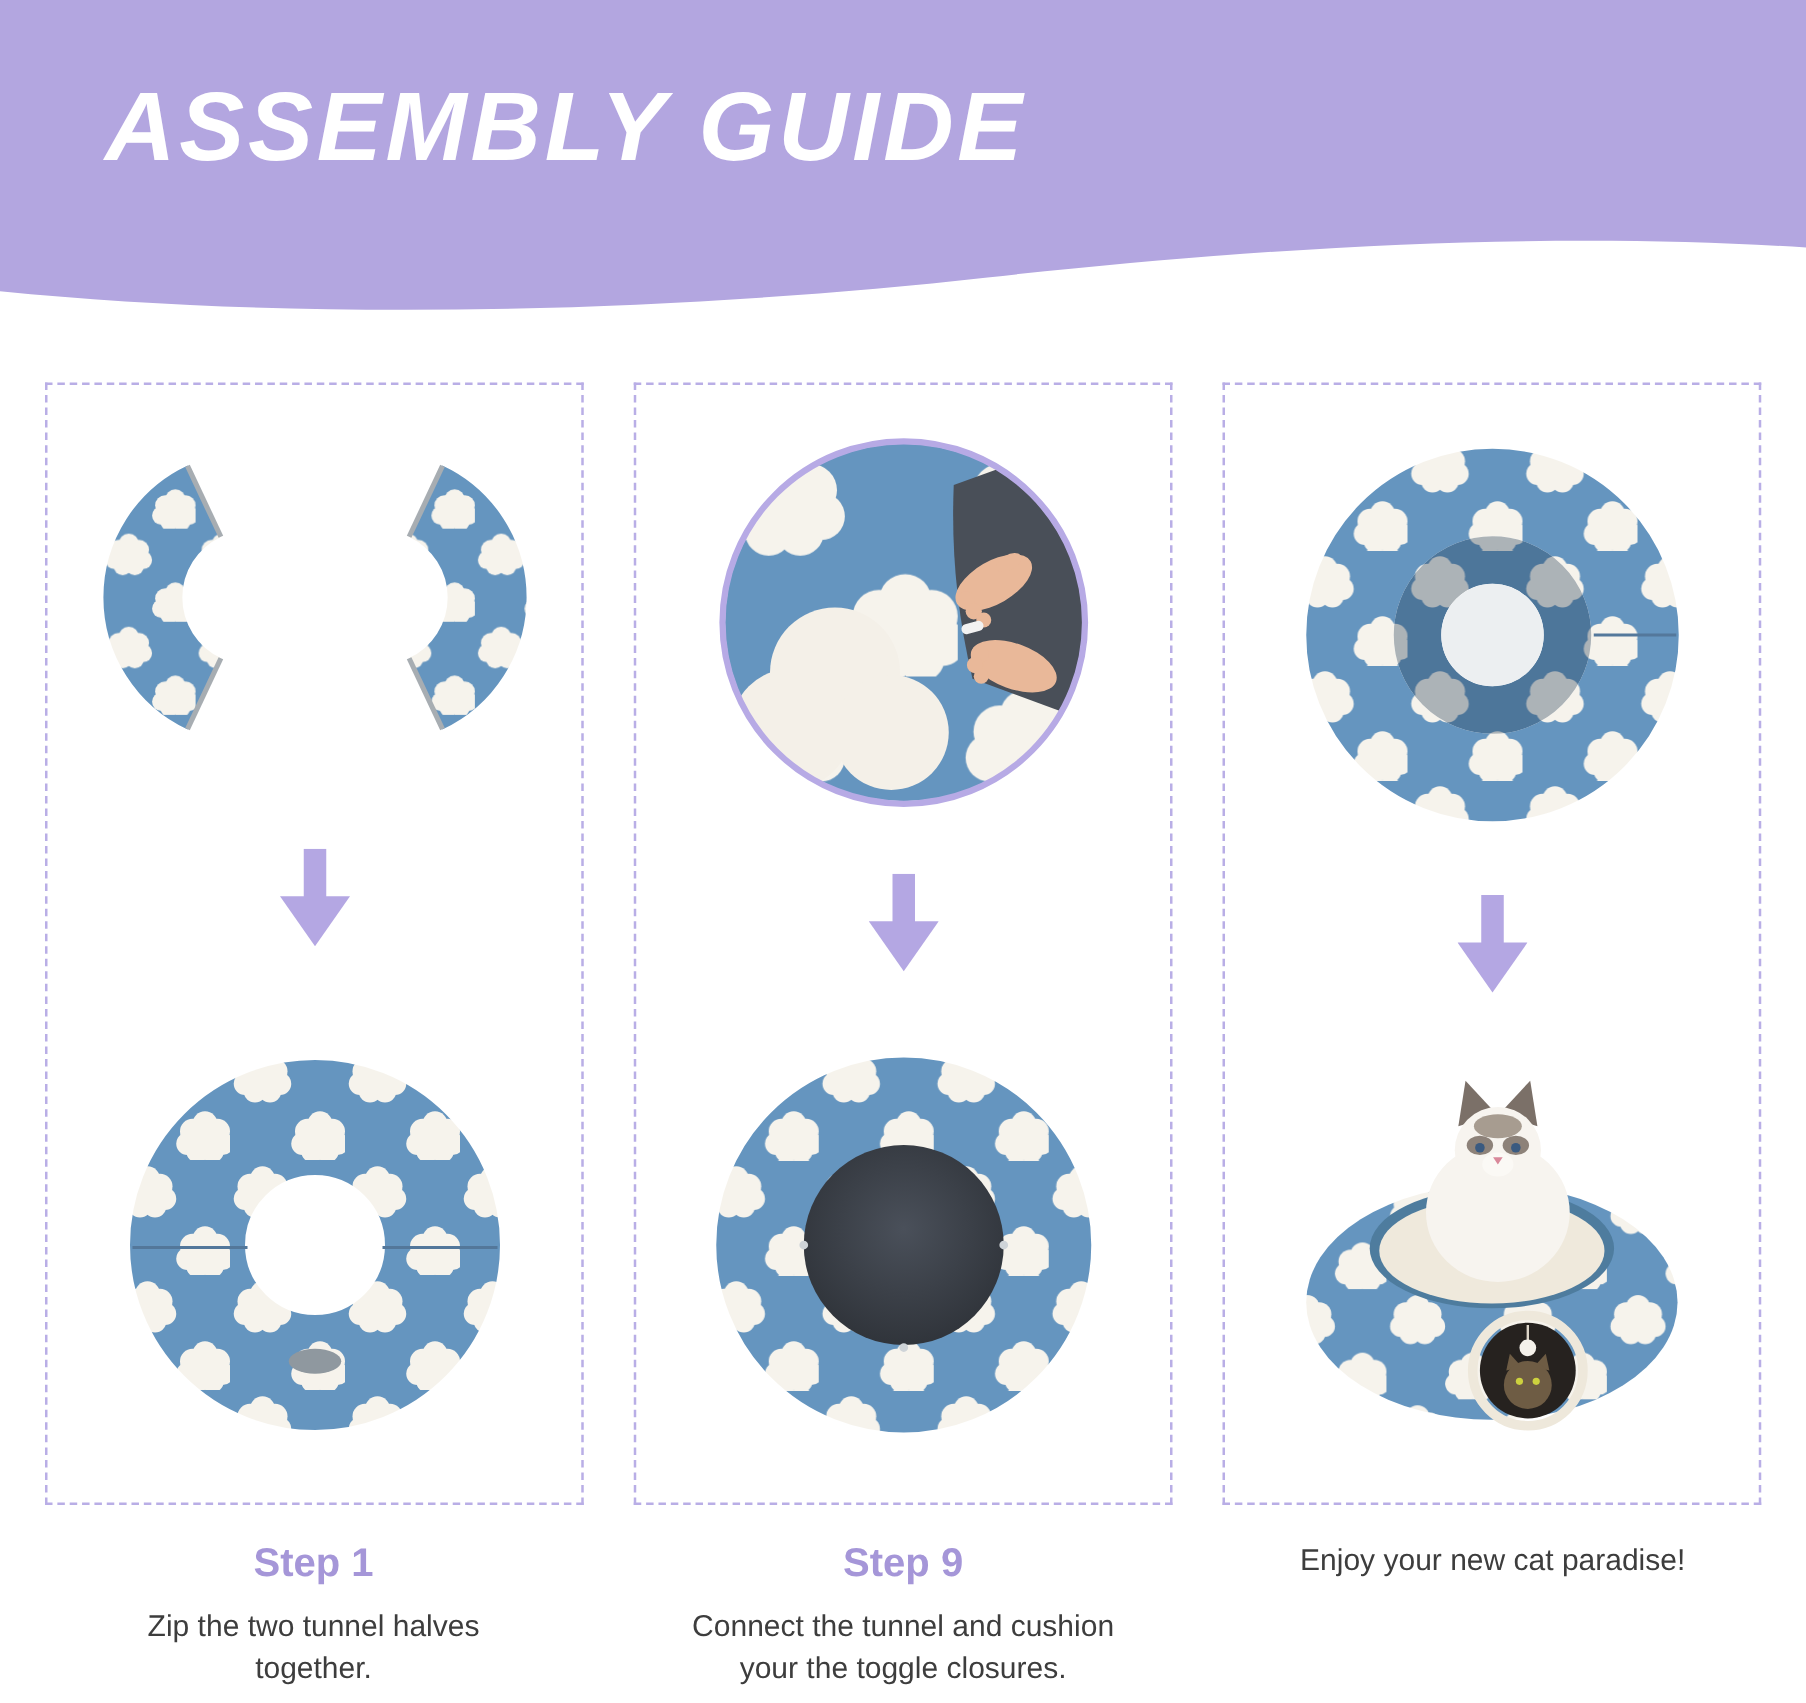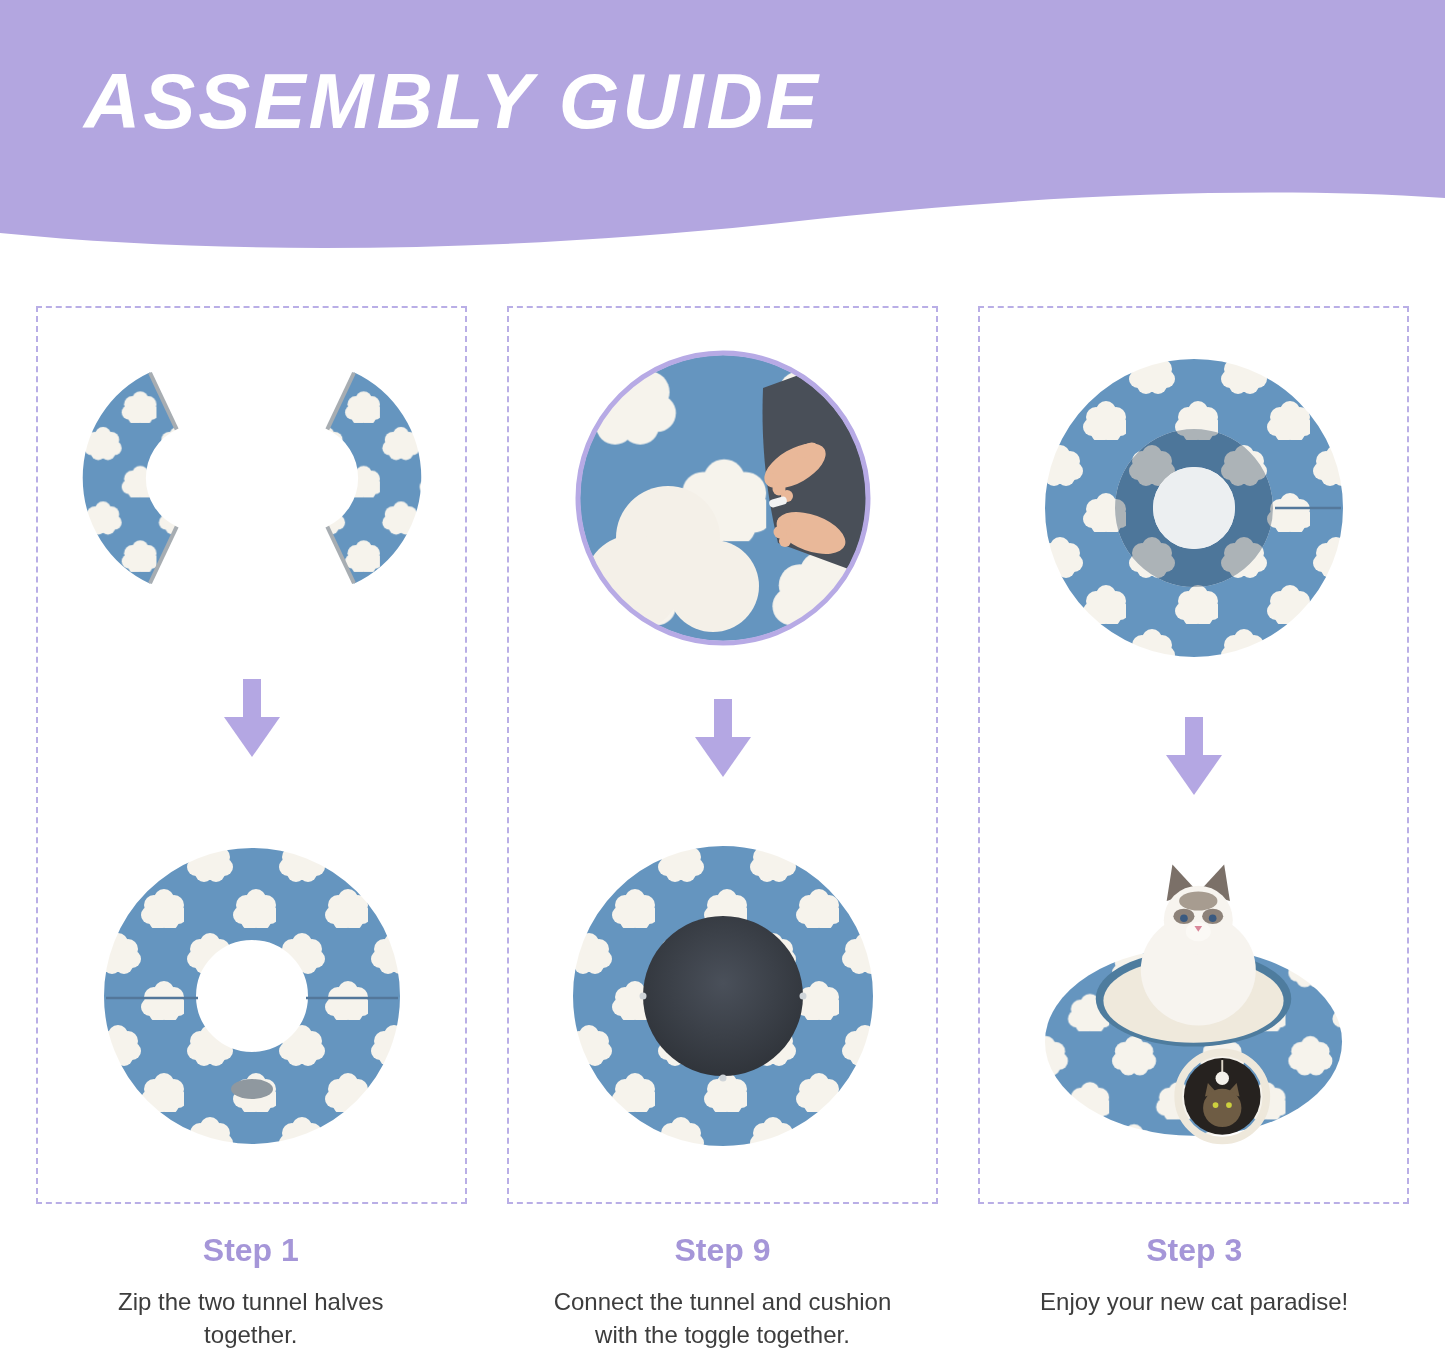--- a/index.html
+++ b/index.html
@@ -209,19 +209,18 @@
   </div>
 </div>
 
 <div class="captions">
   <div>
     <div class="step-label">Step 1</div>
     <div class="step-desc">Zip the two tunnel halves together.</div>
   </div>
   <div>
     <div class="step-label">Step 9</div>
-    <div class="step-desc">Connect the tunnel and cushion with the toggle together.</div>
+    <div class="step-desc">Connect the tunnel and cushion your the toggle closures.</div>
   </div>
   <div>
-    <div class="step-label">Step 3</div>
     <div class="step-desc">Enjoy your new cat paradise!</div>
   </div>
 </div>
 
 </body></html>

